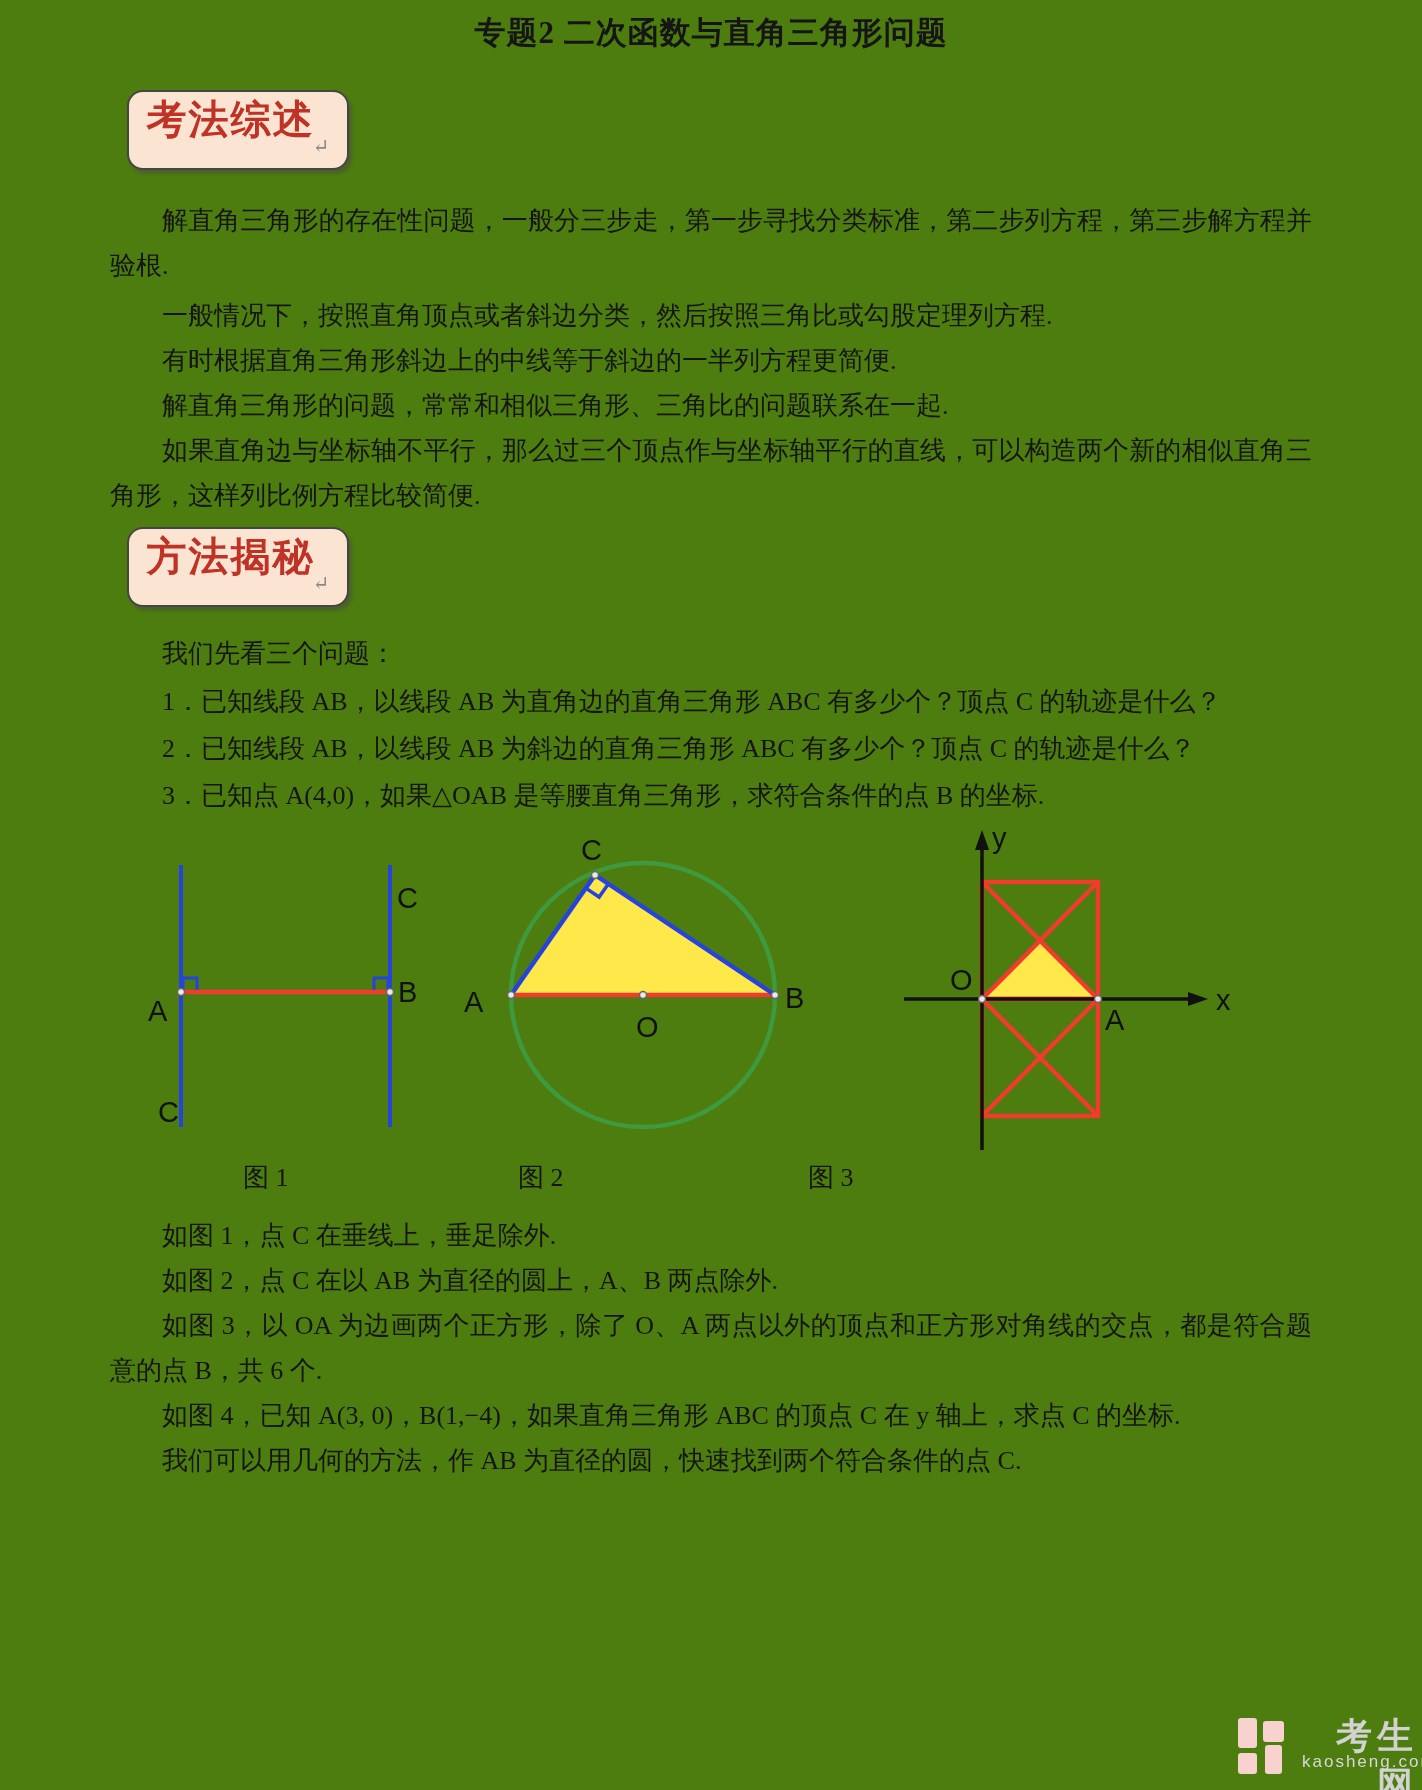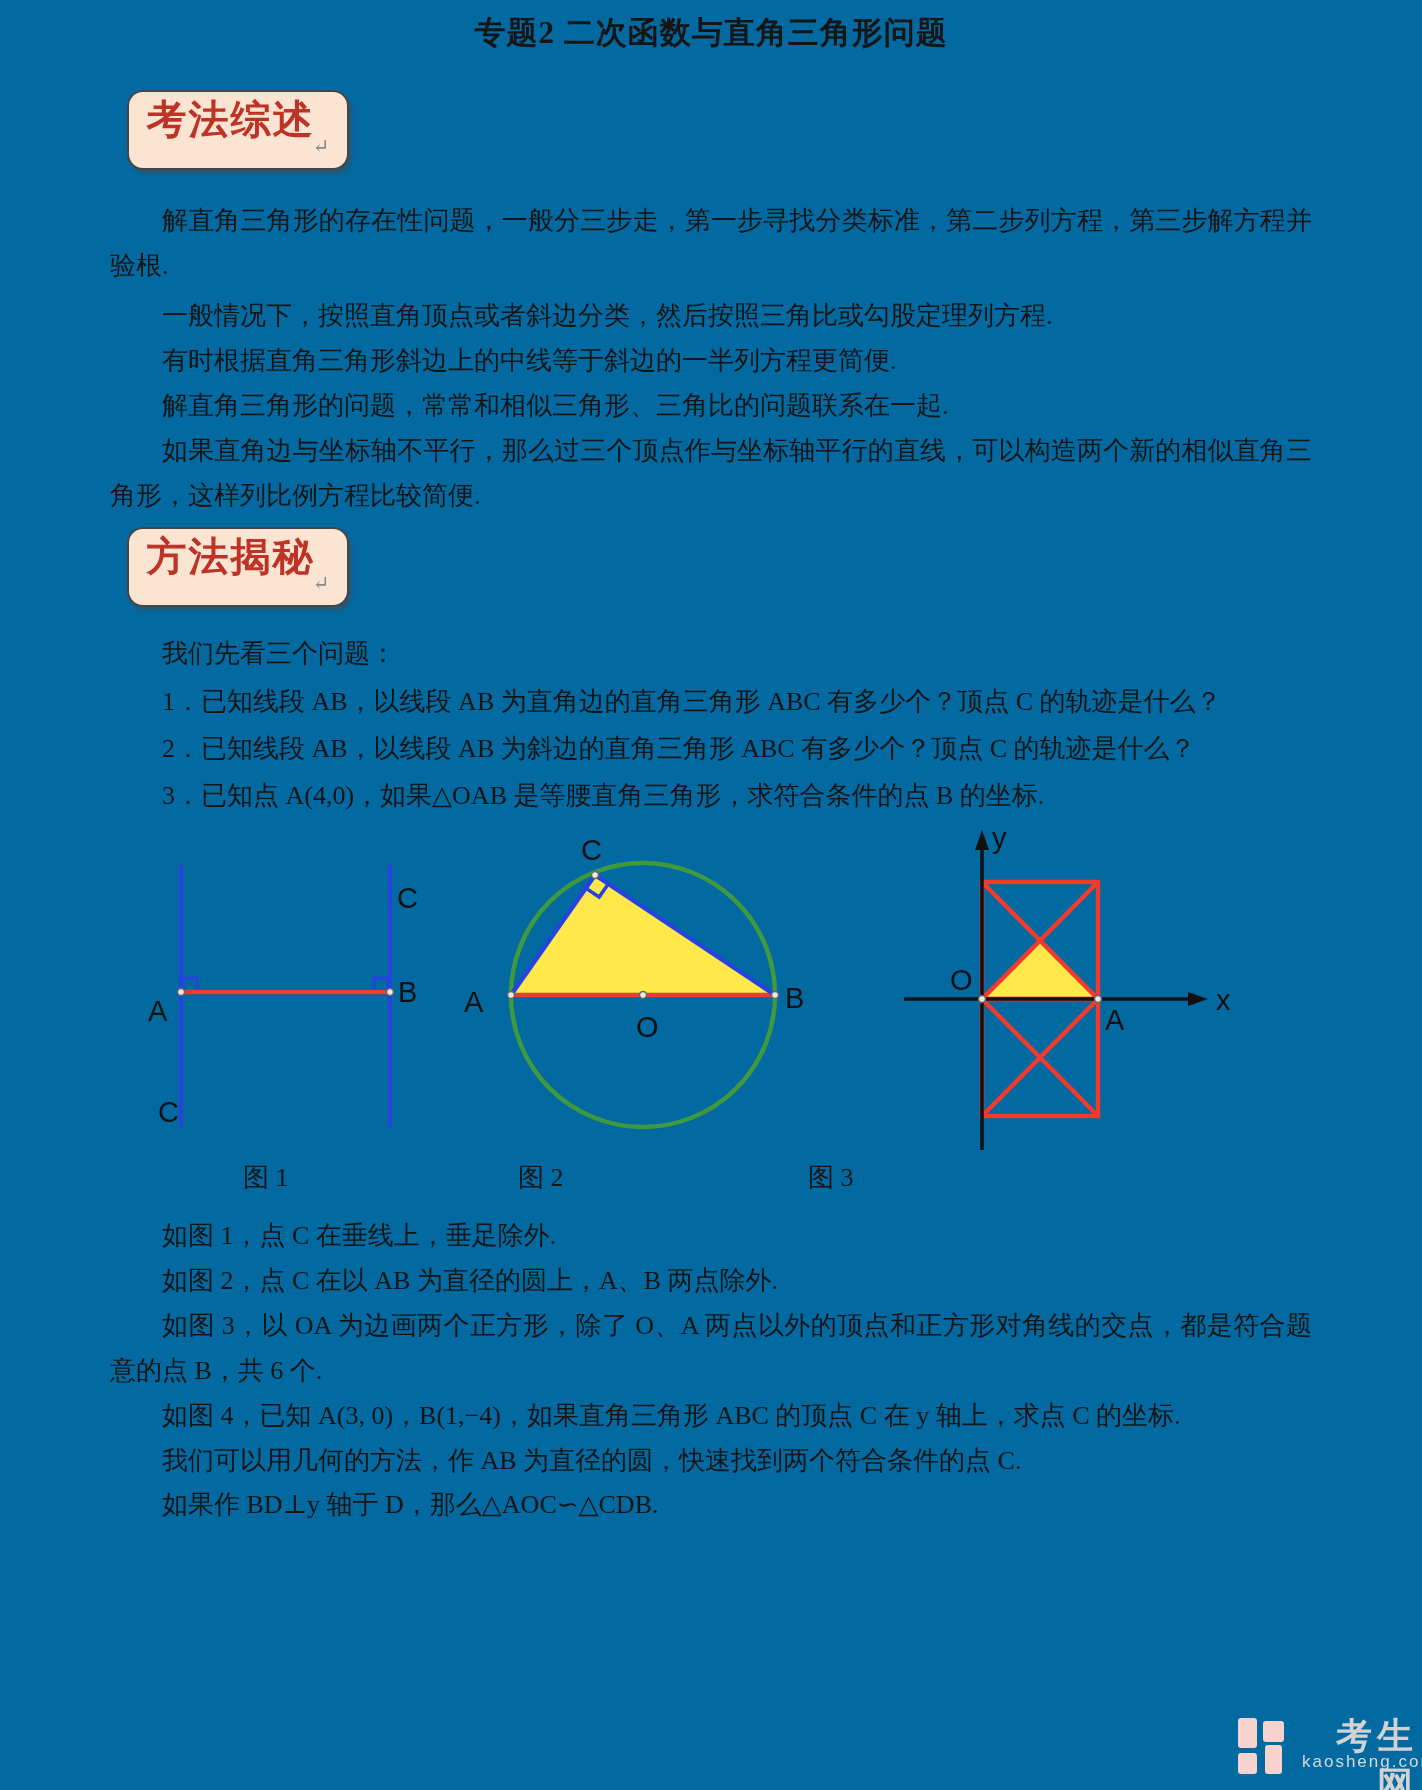--- a/index.html
+++ b/index.html
@@ -1,18 +1,18 @@
 <!DOCTYPE html>
 <html><head>
 <meta charset="utf-8">
 <style>
   * { margin:0; padding:0; box-sizing:border-box; }
   html,body { background:#ffffff; }
   .page {
-    position:relative; width:1422px; height:1790px; background:#0369a1;
+    position:relative; width:1422px; height:1790px; background:#4d7c0f;
     overflow:hidden; font-family:"Liberation Serif","DejaVu Serif",serif; color:#151515;
   }
   .doc-title {
     position:absolute; top:12px; left:0; width:1422px; text-align:center;
     font-size:31px; font-weight:bold; letter-spacing:1px;
   }
   .badge {
     position:absolute; left:127px; width:222px; height:80px;
     background:#fbe5d2; border:2.5px solid #454545; border-radius:16px;
     box-shadow:3px 4px 3px rgba(70,70,70,.45);
@@ -127,21 +127,20 @@
 
   <div class="fig-caption" style="left:243px;">图 1</div>
   <div class="fig-caption" style="left:518px;">图 2</div>
   <div class="fig-caption" style="left:808px;">图 3</div>
 
   <div class="para" style="top:1213px;">如图 1，点 C 在垂线上，垂足除外.</div>
   <div class="para" style="top:1258px;">如图 2，点 C 在以 AB 为直径的圆上，A、B 两点除外.</div>
   <div class="para" style="top:1303px;">如图 3，以 OA 为边画两个正方形，除了 O、A 两点以外的顶点和正方形对角线的交点，都是符合题意的点 B，共 6 个.</div>
   <div class="para" style="top:1393px;font-family:Liberation Serif, serif;">如图 4，已知 A(3, 0)，B(1,−4)，如果直角三角形 ABC 的顶点 C 在 y 轴上，求点 C 的坐标.</div>
   <div class="para" style="top:1438px;">我们可以用几何的方法，作 AB 为直径的圆，快速找到两个符合条件的点 C.</div>
-  <div class="para" style="top:1482px;">如果作 BD⊥y 轴于 D，那么△AOC∽△CDB.</div>
 
   <div class="watermark">
     <div class="wm-logo">
       <div class="wm-block wm-b1"></div>
       <div class="wm-block wm-b2"></div>
       <div class="wm-block wm-b3"></div>
       <div class="wm-block wm-b4"></div>
     </div>
     <div class="wm-name">考生网</div>
     <div class="wm-url">kaosheng.com</div>

